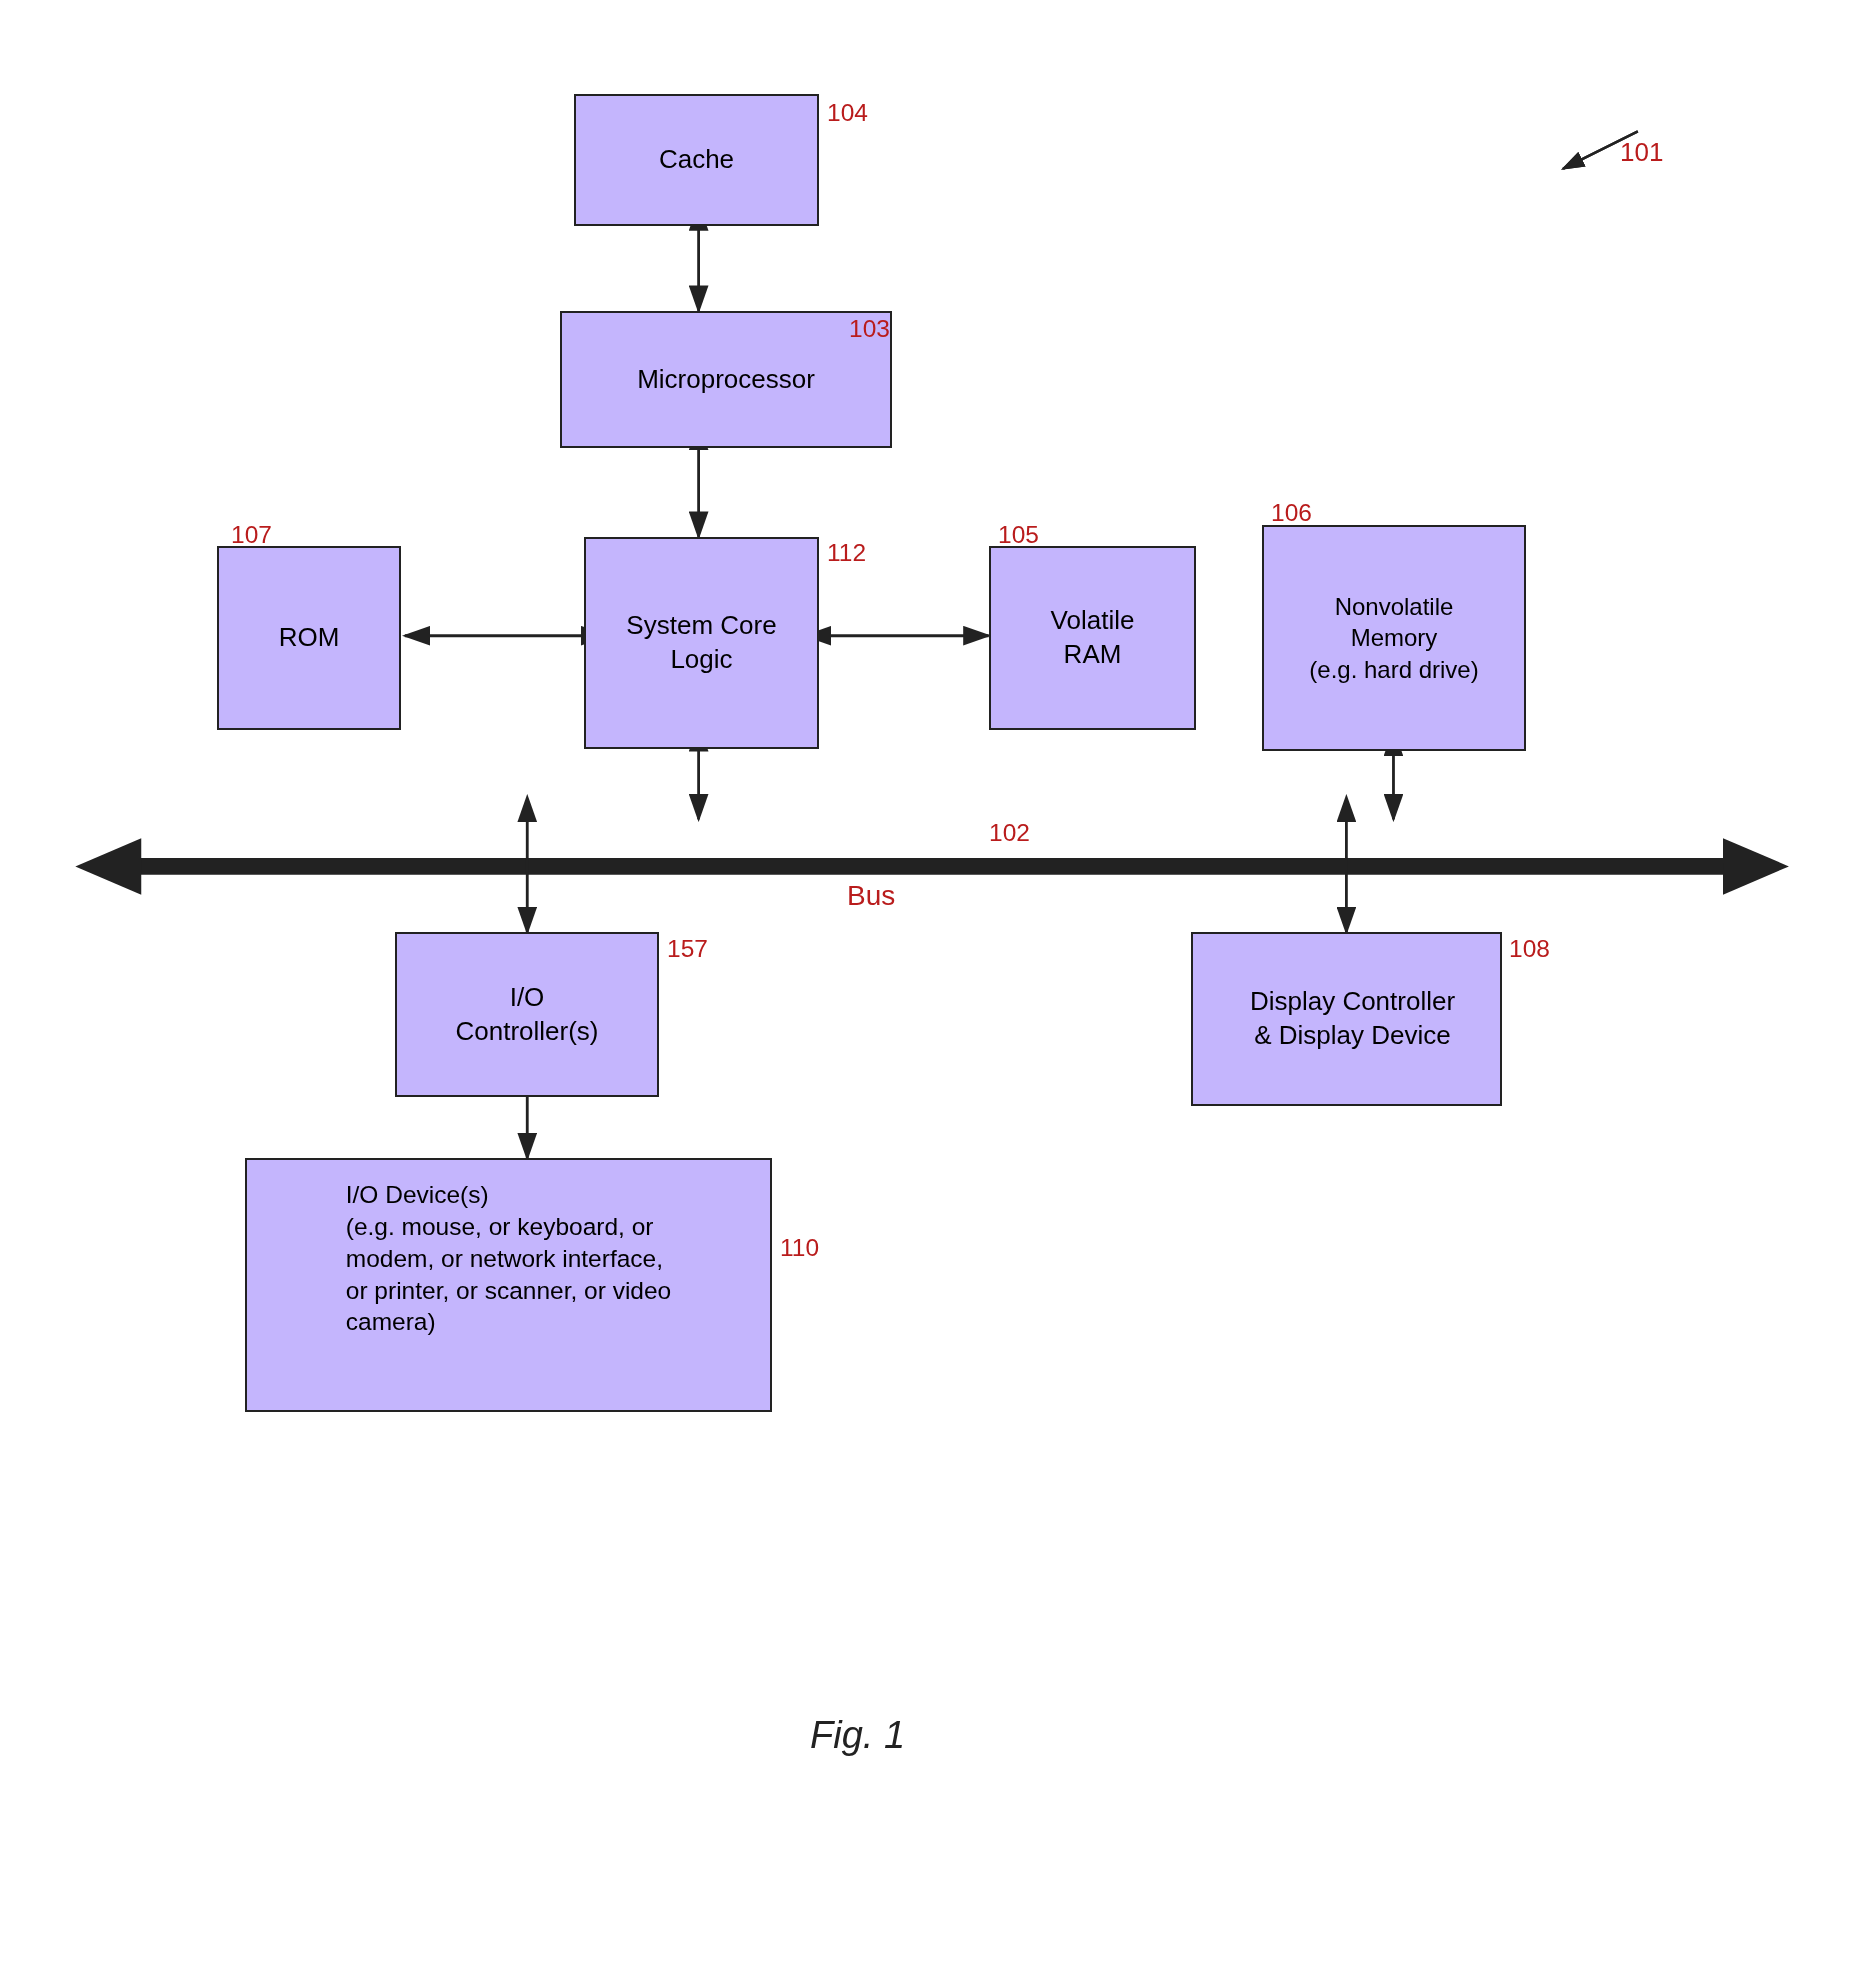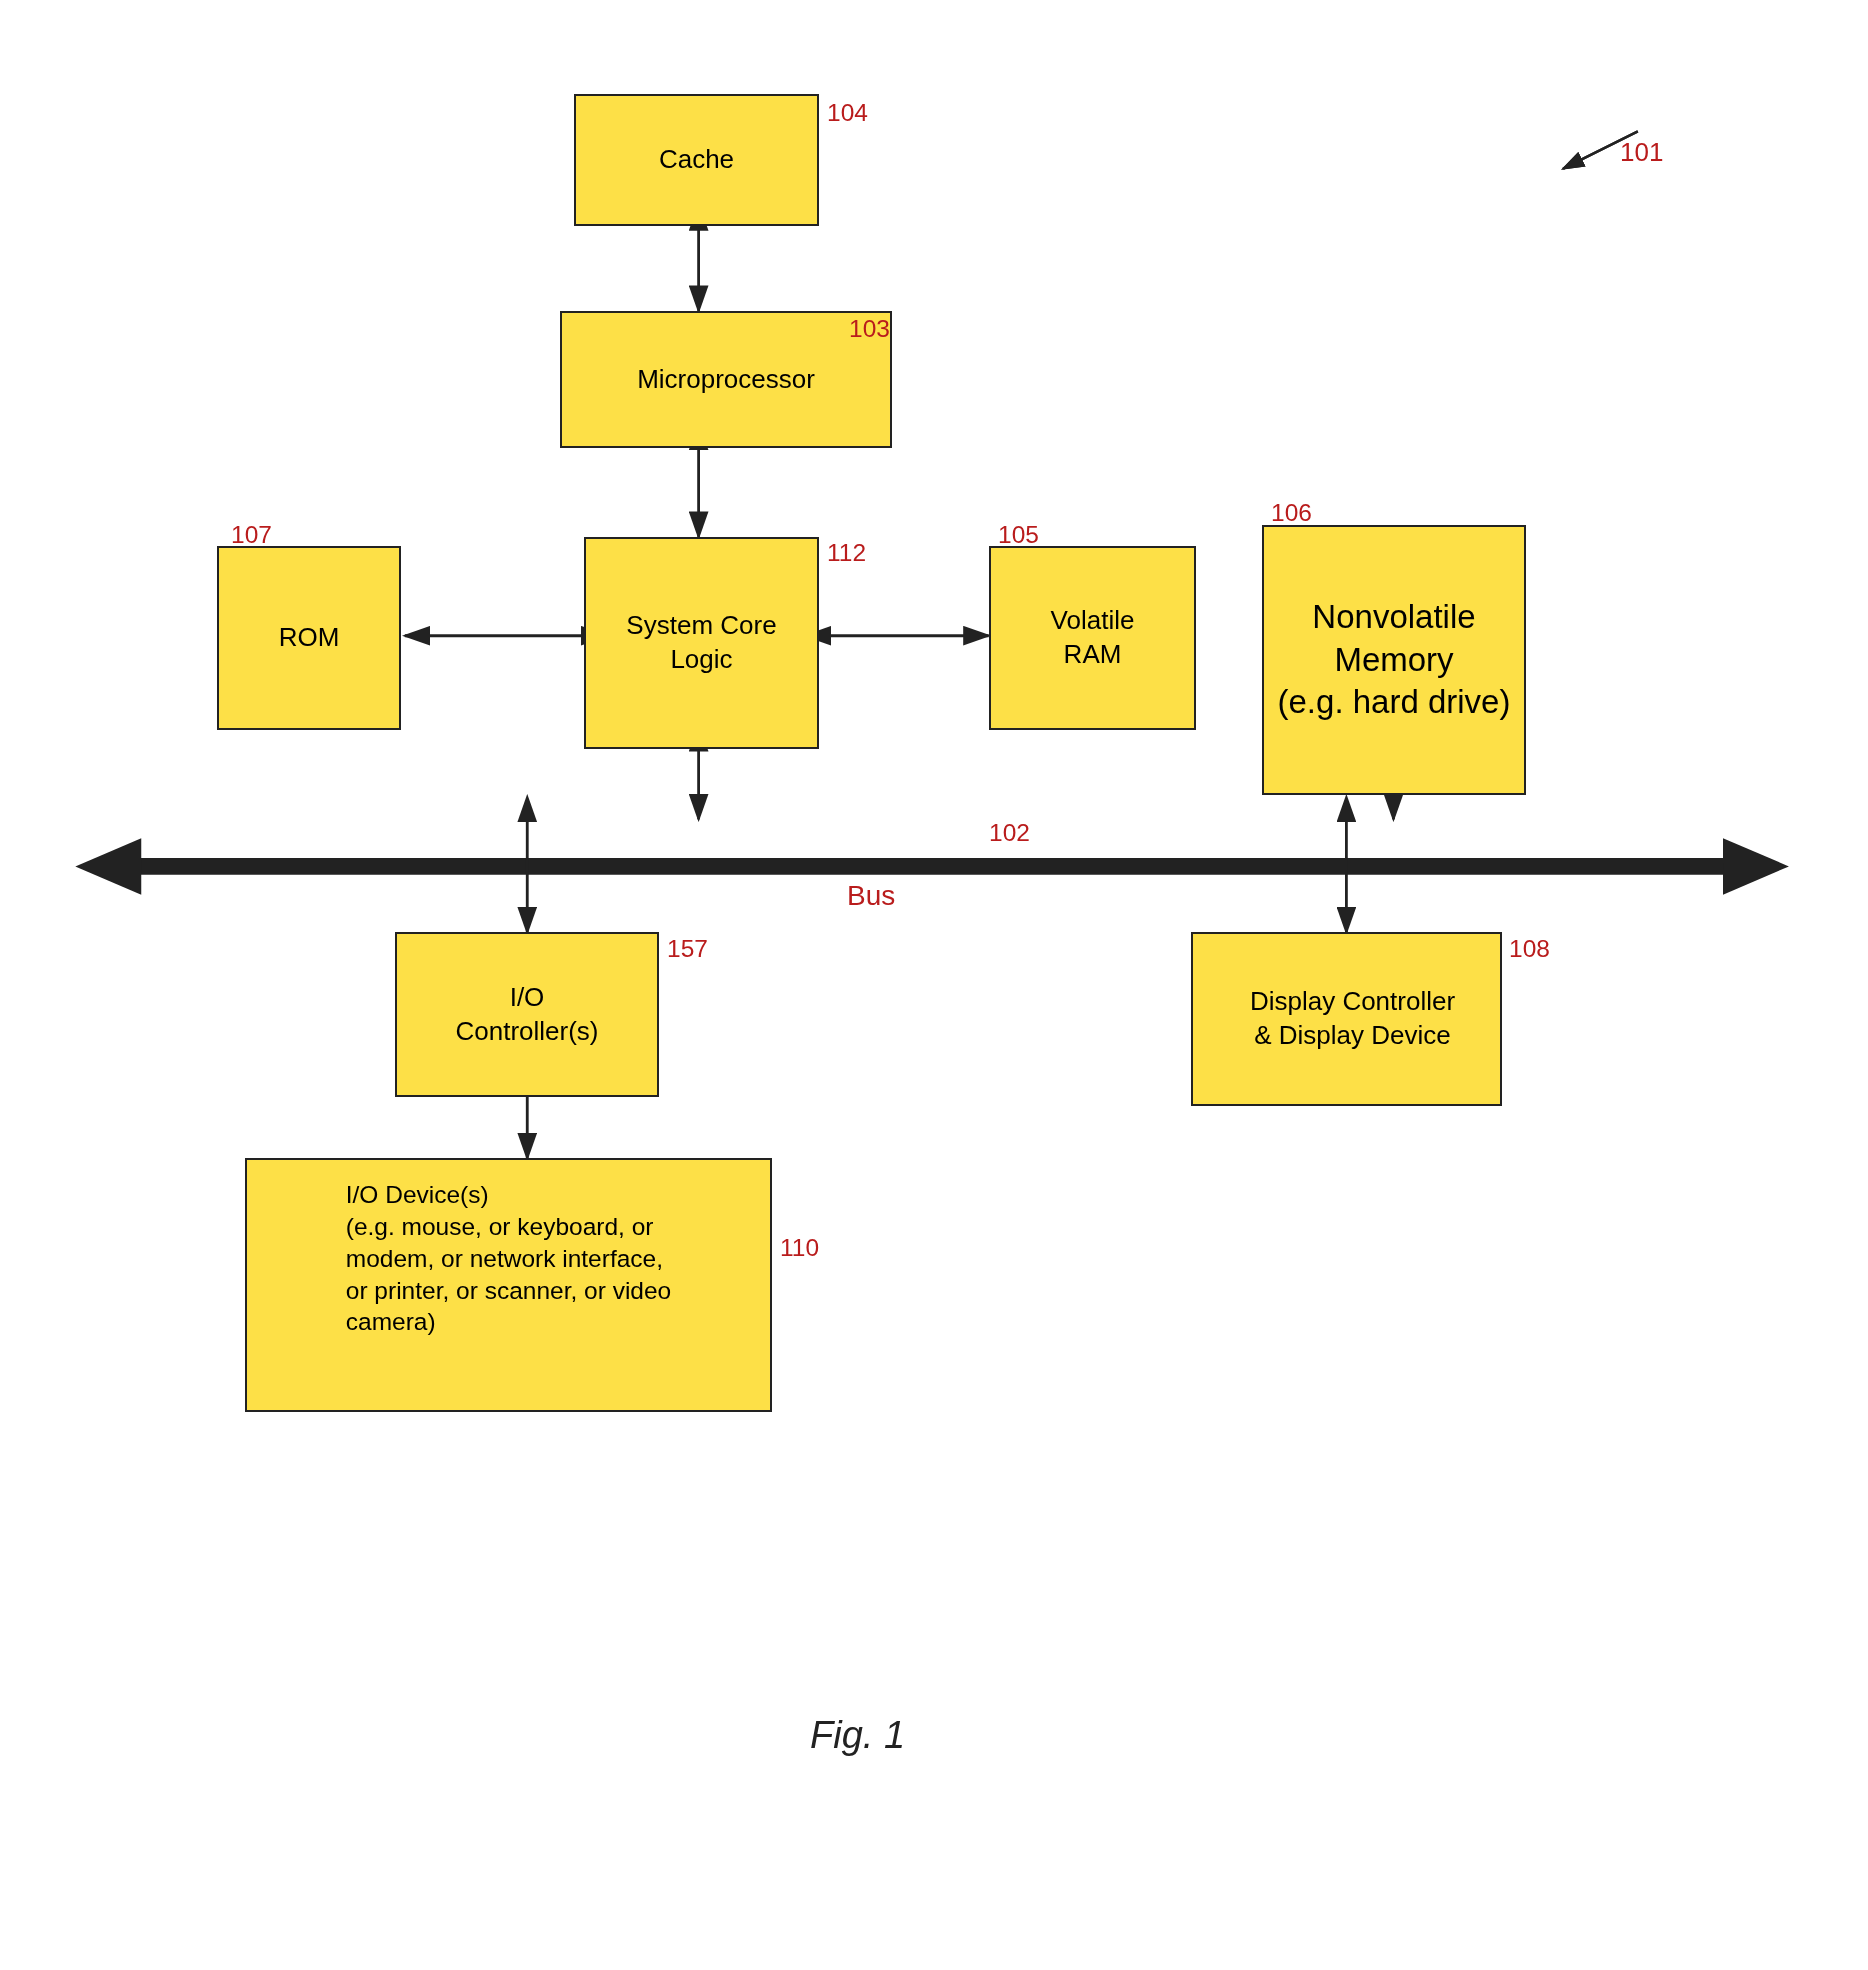--- a/index.html
+++ b/index.html
@@ -15,21 +15,21 @@
     .diagram-container {
       position: absolute;
       top: 0; left: 0;
       width: 1868px;
       height: 1971px;
     }
 
     .box {
       position: absolute;
       border: 2.4px solid #222;
-      background: #fde047;
+      background: #c4b5fd;
       display: flex;
       align-items: center;
       justify-content: center;
       text-align: center;
       font-size: 26px;
       font-weight: normal;
       line-height: 1.3;
     }
 
     .label {
@@ -125,21 +125,21 @@
   </div>
 
   <div class="label" style="left:231px; top:521px;">107</div>
 
   <div class="box" style="left:989px; top:546px; width:207px; height:184px;">
     <span>Volatile<br>RAM</span>
   </div>
 
   <div class="label" style="left:998px; top:521px;">105</div>
 
-  <div class="box" style="left:1262px; top:525px; width:264px; height:270px; font-size:33px;">
+  <div class="box" style="left:1262px; top:525px; width:264px; height:226px; font-size:24px;">
     <span>Nonvolatile<br>Memory<br>(e.g. hard drive)</span>
   </div>
 
   <div class="label" style="left:1271px; top:499px;">106</div>
 
   <div class="label" style="left:847px; top:880px; font-size:28px;">Bus</div>
 
   <div class="label" style="left:989px; top:819px;">102</div>
 
   <div class="box" style="left:395px; top:932px; width:264px; height:165px;">

